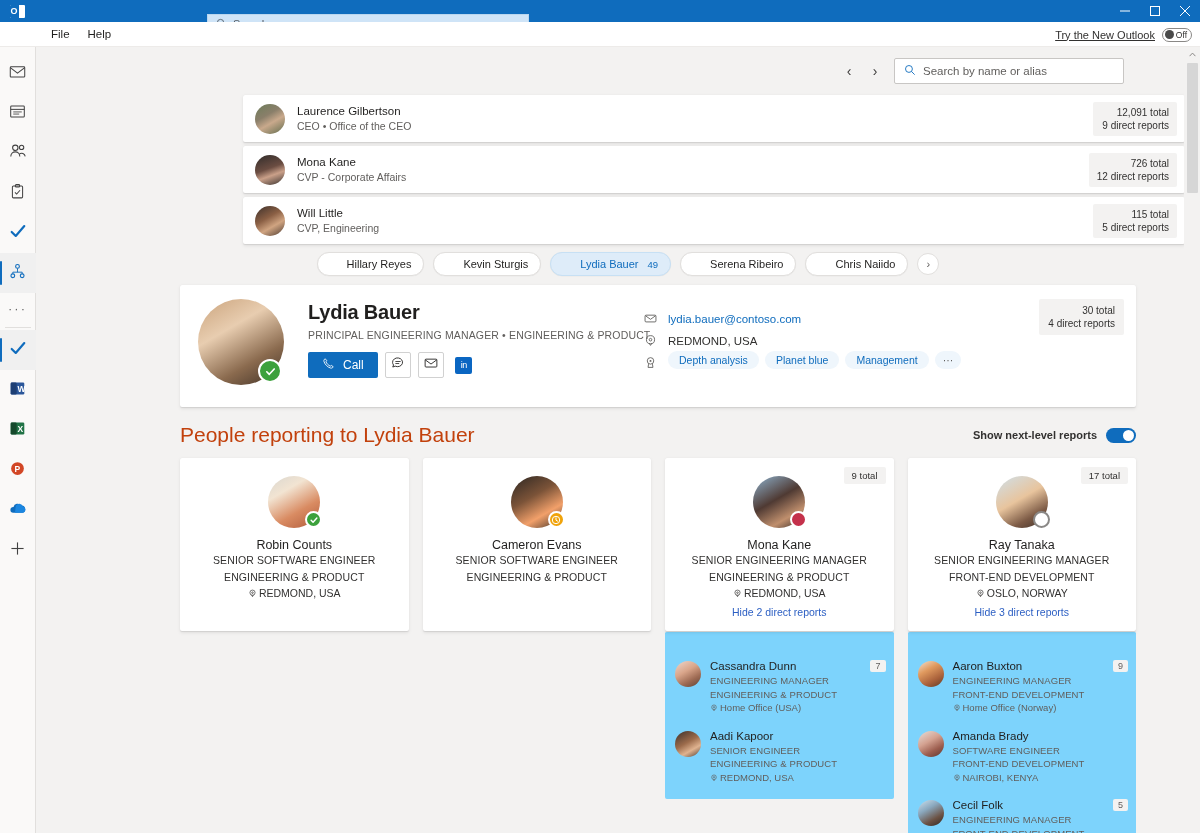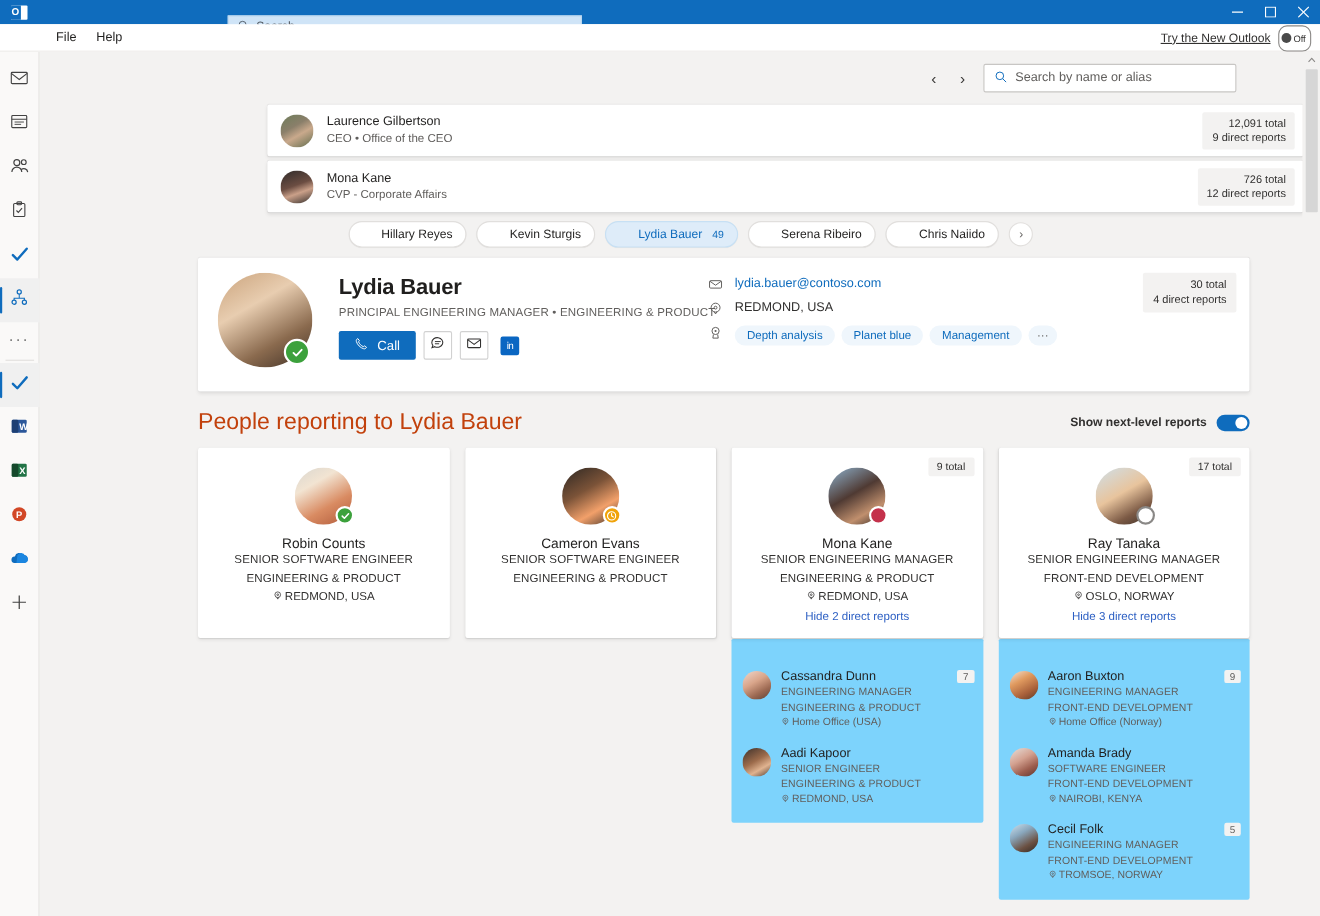--- a/index.html
+++ b/index.html
@@ -56,21 +56,21 @@
     font-size: 11.5px; color: #201f1e; padding: 0 9px; line-height: 25px;
   }
   .menu-item:first-child { margin-left: 42px; }
   .new-outlook {
     position: absolute; right: 8px; top: 0; height: 25px;
     display: flex; align-items: center; gap: 7px;
     font-size: 11px; color: #323130;
   }
   .new-outlook .u { text-decoration: underline; }
   .toggle-off {
-    width: 30px; height: 24px; border-radius: 8px; border: 1px solid #8a8886;
+    width: 30px; height: 14px; border-radius: 8px; border: 1px solid #8a8886;
     background: #fff; position: relative; display:flex; align-items:center;
   }
   .toggle-off .knob {
     width: 9px; height: 9px; border-radius: 50%; background: #4a4a4a;
     position: absolute; left: 2px;
   }
   .toggle-off .lbl { position:absolute; right: 4px; font-size: 8.5px; color:#323130; }
 
   
   .bodywrap { display: flex; height: 786px; }
@@ -192,21 +192,21 @@
     background: #fff; display: flex; align-items: center; justify-content: center;
     color: #323130;
   }
   .icon-btn.li { border: none; }
   .li-box {
     width: 17px; height: 17px; background: #0a66c2; border-radius: 2px;
     color: #fff; font-size: 9px; font-weight: normal; display:flex;
     align-items:center; justify-content:center; letter-spacing:-.5px;
   }
   .pf-contact { margin-left: 36px; padding-top: 4px; }
-  .ct-row { display: flex; align-items: flex-start; gap: 10px; height: 22px; font-size: 11.5px; }
+  .ct-row { display: flex; align-items: flex-end; gap: 10px; height: 22px; font-size: 11.5px; }
   .ct-row .ct-ico { width: 14px; color: #605e5c; display:flex; align-items:center; }
   .ct-link { color: #0f6cbd; }
   .ct-text { color: #323130; }
   .tags { display: flex; align-items: center; gap: 6px; }
   .tag {
     background: #eff6fc; color: #0f6cbd; border-radius: 12px;
     padding: 3px 11px; font-size: 10.5px;
   }
   .tag.more { padding: 3px 8px; color: #605e5c; }
   .pf-count {
@@ -510,20 +510,33 @@
         <div class="hier-info">
           <div class="hier-name">Mona Kane</div>
           <div class="hier-title">CVP - Corporate Affairs</div>
         </div>
         <div class="count-badge">
           <div>726 total</div>
           <div>12 direct reports</div>
         </div>
       </div>
 
+      <div class="hier-card">
+        <div class="hier-avatar">
+            <div class="ph ph3"></div>
+          </div>
+        <div class="hier-info">
+          <div class="hier-name">Will Little</div>
+          <div class="hier-title">CVP, Engineering</div>
+        </div>
+        <div class="count-badge">
+          <div>115 total</div>
+          <div>5 direct reports</div>
+        </div>
+      </div>
     </div>
 
     <div class="peers">
       <div class="chip">
         <span class="cavatar"><span class="ph ph4"></span></span>
         <span>Hillary Reyes</span>
       </div>
       <div class="chip">
         <span class="cavatar"><span class="ph ph5"></span></span>
         <span>Kevin Sturgis</span>

